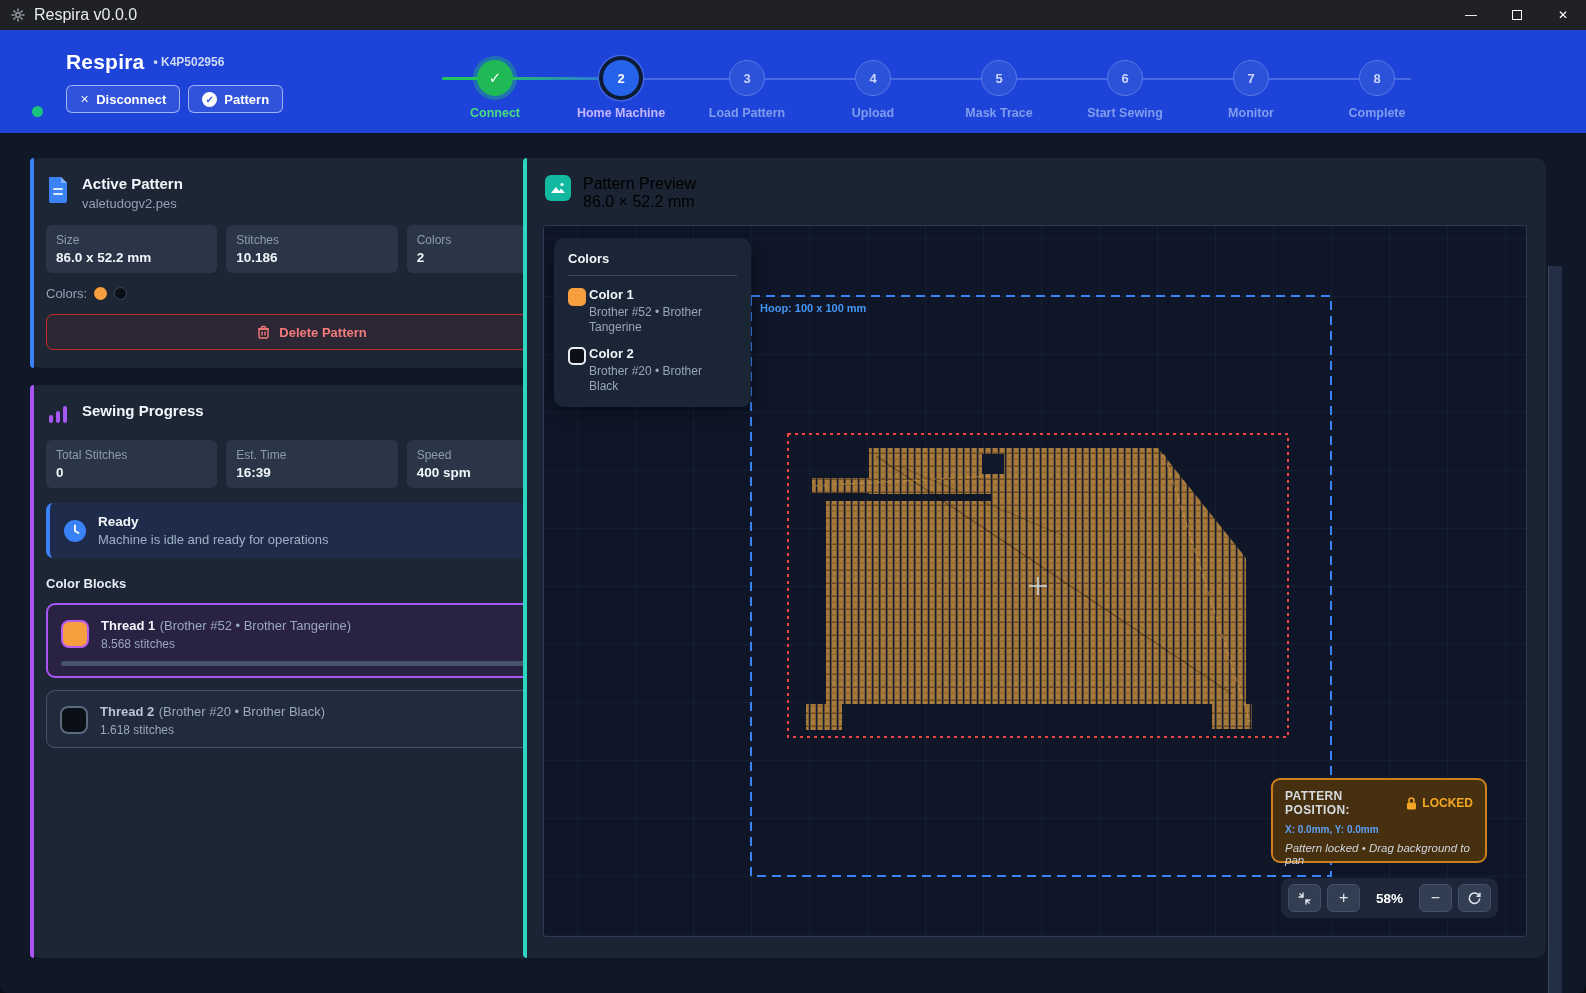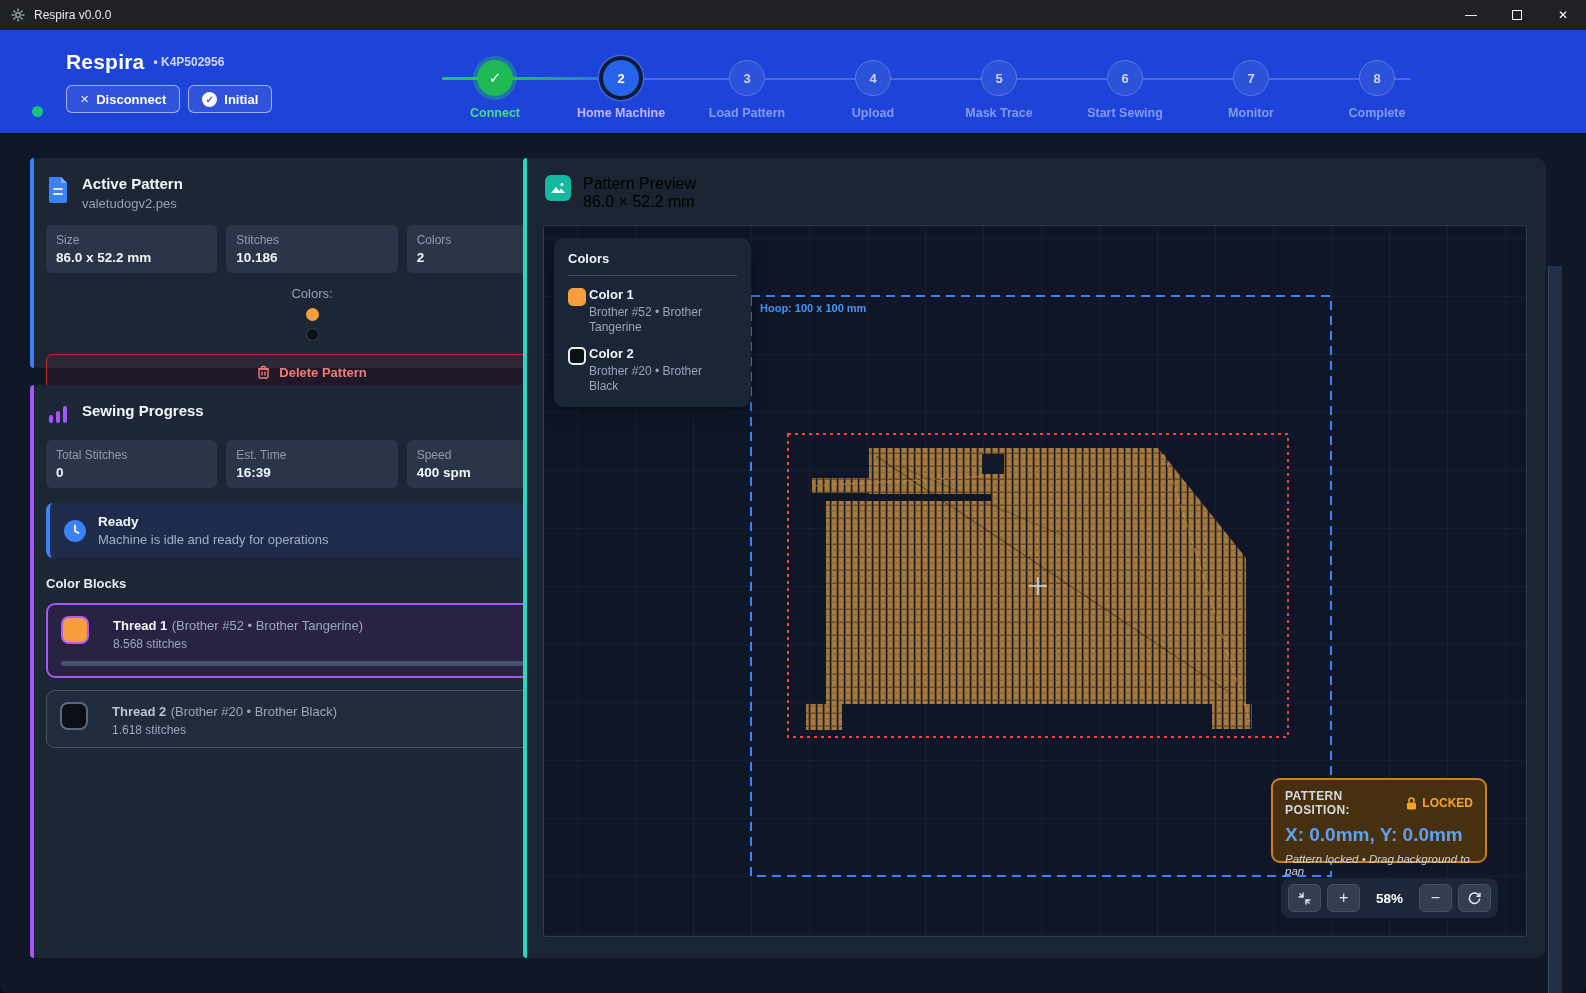--- a/index.html
+++ b/index.html
@@ -2,21 +2,21 @@
 <html><head>
 <meta charset="utf-8">
 <style>
   * { margin:0; padding:0; box-sizing:border-box; }
   html,body { background:#0a0d14; font-family:"Liberation Sans","DejaVu Sans",sans-serif; }
   .window { position:relative; width:1586px; height:993px; background:#101726; overflow:hidden; border-radius:0 0 8px 8px; }
 
   
   .titlebar { position:relative; height:30px; background:#1f2125; display:flex; align-items:center; padding-left:10px; }
   .titlebar .app-icon { width:16px; height:16px; margin-right:8px; opacity:.85; }
-  .titlebar .tb-title { color:#e9ebee; font-size:12px; }
+  .titlebar .tb-title { color:#e9ebee; font-size:16px; }
   .tb-controls { position:absolute; right:0; top:0; height:30px; display:flex; }
   .tb-btn { width:46px; height:30px; display:flex; align-items:center; justify-content:center; color:#fff; font-size:12px; cursor:default; }
   .tb-btn .boxglyph { width:10px; height:10px; border:1px solid #fff; }
 
   
   .header { position:relative; height:103px; background:#1d43d8; }
   .status-dot { position:absolute; left:32px; top:76px; width:11px; height:11px; border-radius:50%; background:#19c37d; }
   .header-left { position:absolute; left:66px; top:20px; }
   .app-title-row { display:flex; align-items:center; gap:9px; }
   .app-name { color:#fff; font-size:21px; font-weight:bold; letter-spacing:.2px; }
@@ -52,39 +52,39 @@
 
   .card-head { display:flex; gap:12px; }
   .card-head .titles .card-title { color:#f2f5fa; font-size:15px; font-weight:bold; }
   .card-head .titles .card-sub { color:#93a1b5; font-size:13px; margin-top:4px; }
 
   .stats-grid { display:grid; grid-template-columns:repeat(3,1fr); gap:9px; margin-top:14px; }
   .stat-box { background:#2a3648; border-radius:6px; padding:8px 10px; }
   .stat-label { color:#8d9cb0; font-size:12px; }
   .stat-value { color:#f1f5f9; font-size:13.5px; font-weight:bold; margin-top:3px; }
 
-  .colors-row { display:flex; align-items:center; gap:7px; margin-top:13px;flex-direction:column; }
+  .colors-row { display:flex; align-items:center; gap:7px; margin-top:13px; }
   .colors-row .colors-label { color:#93a1b5; font-size:13px; }
   .dot { width:13px; height:13px; border-radius:50%; }
   .dot-orange { background:#f79e3e; }
   .dot-black { background:#0b0f16; border:1px solid #3a4557; }
 
   .delete-btn { margin-top:13px; width:100%; height:36px; border:1px solid #c42a2a; border-radius:7px; background:rgba(190,40,50,.10); color:#f47c7c; font-size:13px; font-weight:bold; display:flex; align-items:center; justify-content:center; gap:9px; cursor:pointer; }
 
   .ready-box { margin-top:15px; background:#1e2b4a; border-left:4px solid #3b82f6; border-radius:7px; padding:11px 14px; display:flex; gap:12px; align-items:center; }
   .clock-icon { width:22px; height:22px; flex:0 0 22px; }
   .ready-title { color:#f2f5fa; font-size:13.5px; font-weight:bold; }
   .ready-desc { color:#9fb0c4; font-size:13px; margin-top:3px; }
 
   .section-label { color:#e7ecf3; font-size:13px; font-weight:bold; margin-top:18px; }
 
   .thread-block { margin-top:12px; border-radius:9px; padding:11px 13px 10px; position:relative; }
   .thread-1 { background:#292243; border:2px solid #a855f7; }
   .thread-2 { background:#202b3b; border:1px solid #46536a; }
-  .thread-row { display:flex; align-items:flex-start; gap:24px; }
+  .thread-row { display:flex; align-items:center; gap:12px; }
   .swatch { width:28px; height:28px; border-radius:8px; flex:0 0 28px; }
   .swatch-orange { background:#f79e3e; border:2px solid #b65cf2; }
   .swatch-black { background:#0b0f16; border:2px solid #5b6980; }
   .thread-name { font-size:13px; font-weight:bold; color:#f2f5fa; }
   .thread-detail { font-size:13px; color:#9aa8bc; font-weight:normal; }
   .thread-2 .thread-name { color:#b9c4d4; }
   .thread-stitches { font-size:12px; color:#9aa8bc; margin-top:3px; }
   .thread-end { margin-left:auto; }
   .arrow-glyph { color:#a78bfa; font-size:18px; font-weight:bold; }
   .progress-track { margin-top:10px; height:5px; border-radius:3px; background:#46536a; width:100%; }
@@ -104,21 +104,21 @@
   .legend-swatch.sw2 { background:#0b0f16; border:2px solid #e8edf4; }
   .legend-name { color:#f2f5fa; font-size:13px; font-weight:bold; }
   .legend-desc { color:#98a6ba; font-size:12px; margin-top:3px; line-height:1.25; width:130px; }
 
   .hoop-label { position:absolute; left:216px; top:76px; color:#4596f7; font-size:11px; font-weight:bold; }
 
   .pos-overlay { position:absolute; left:727px; top:552px; width:216px; height:85px; background:#46300f; border:2px solid #cf7e1c; border-radius:9px; padding:9px 12px; }
   .pos-row1 { display:flex; align-items:center; justify-content:space-between; }
   .pos-label { color:#d6dbe2; font-size:12px; font-weight:bold; letter-spacing:.4px; }
   .pos-locked { color:#f5a623; font-size:12px; font-weight:bold; display:flex; align-items:center; gap:5px; }
-  .pos-coords { color:#5ea0f5; font-size:19px; font-weight:bold; margin-top:7px; }
+  .pos-coords { color:#5ea0f5; font-size:10px; font-weight:bold; margin-top:7px; }
   .pos-note { color:#d0d5dc; font-size:11.5px; font-style:italic; margin-top:7px; }
 
   .zoom-controls { position:absolute; left:737px; top:652px; width:217px; height:40px; background:rgba(30,41,59,.92); border-radius:9px; display:flex; align-items:center; gap:6px; padding:0 7px; }
   .zc-btn { width:34px; height:28px; background:#323e52; border:1px solid #42506a; border-radius:6px; color:#e2e8f0; display:flex; align-items:center; justify-content:center; font-size:16px; cursor:pointer; }
   .zc-pct { width:48px; text-align:center; color:#fff; font-size:13.5px; font-weight:bold; }
 
   .right-scrollbar { position:absolute; right:24px; top:133px; bottom:0; width:14px; background:#232f44; border-left:1px solid #3a4a66; }
 </style>
 </head>
 <body>
@@ -157,21 +157,21 @@
       </div>
       <div class="hdr-btn-row">
         <button class="hdr-btn">
           <span class="x-glyph">✕</span>
           <span>Disconnect</span>
         </button>
         <button class="hdr-btn">
           <span class="check-circle">
               <span>✓</span>
             </span>
-          <span>Initial</span>
+          <span>Pattern</span>
         </button>
       </div>
     </div>
 
     <div class="stepper">
       <div class="step-line line-pre"></div>
       <div class="step-line line-grad"></div>
       <div class="step-line line-rest"></div>
       <div class="steps-row">
         <div class="step done">

